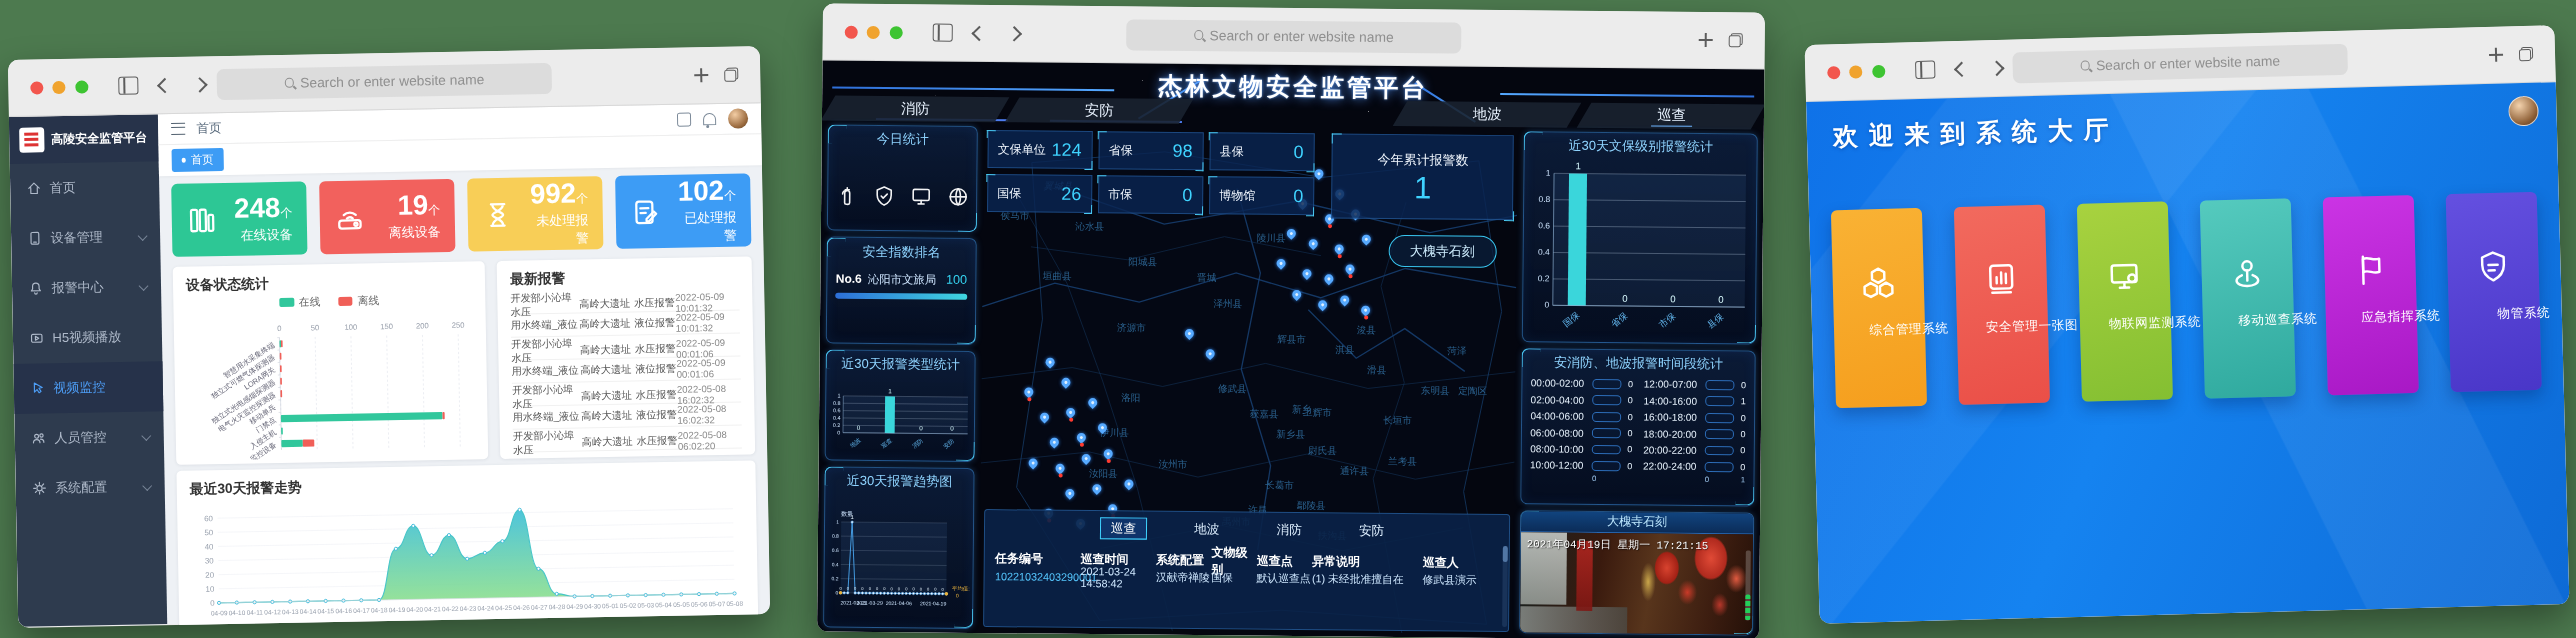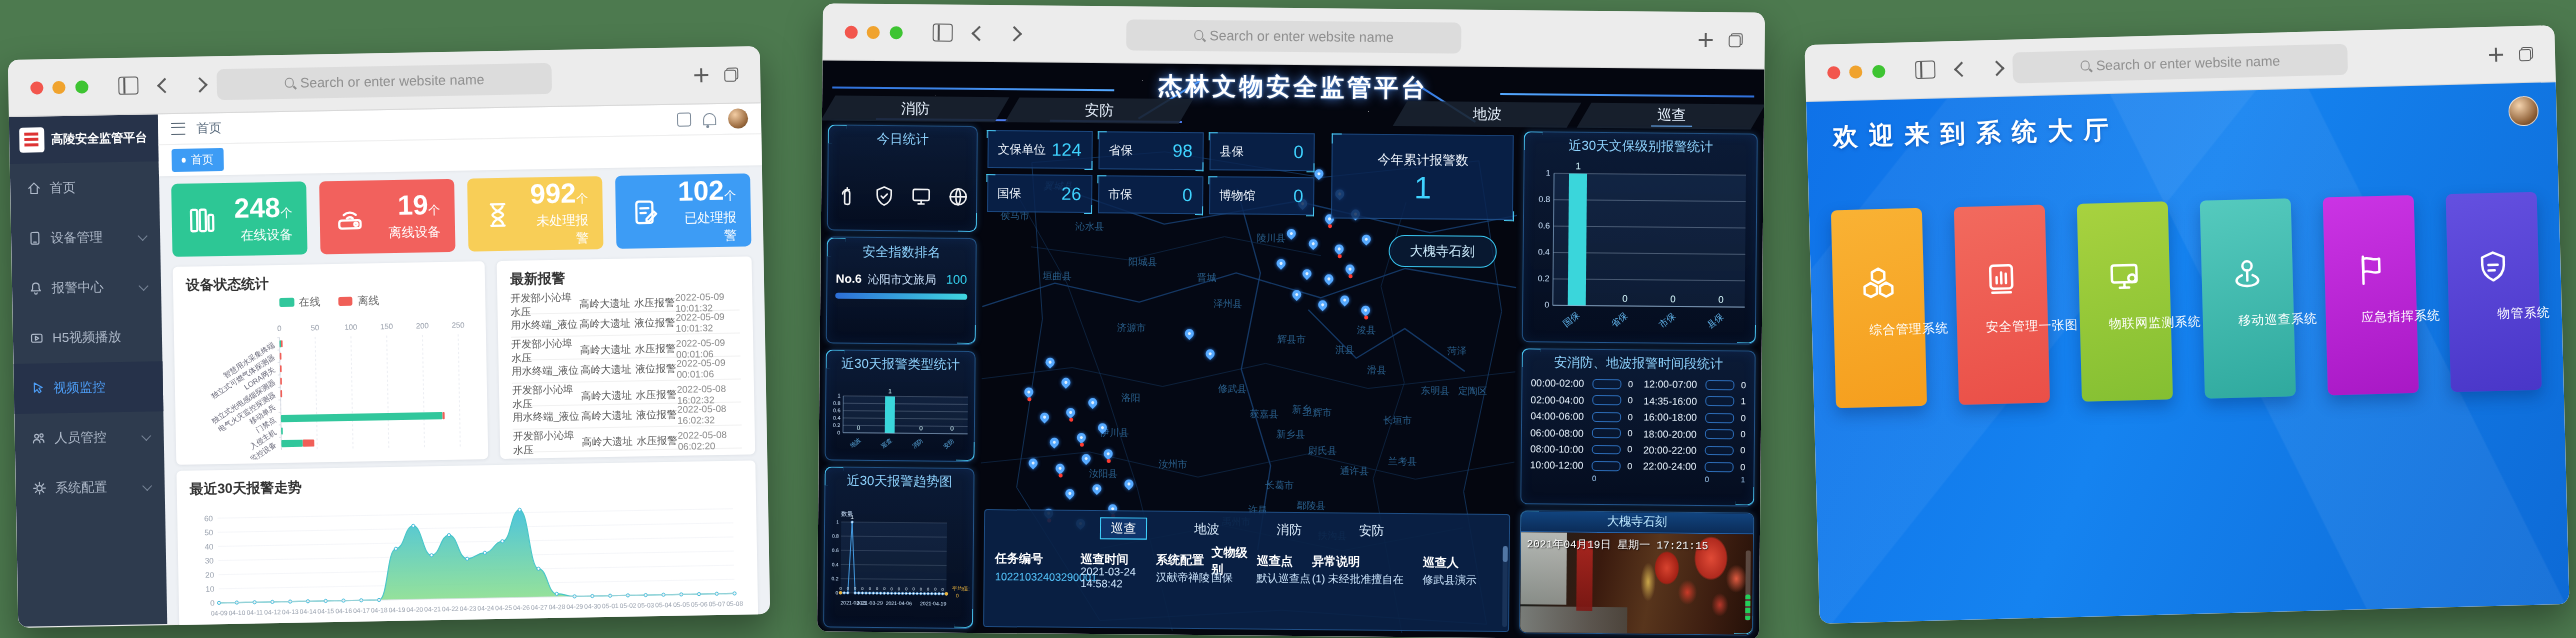--- a/index.html
+++ b/index.html
@@ -914,21 +914,21 @@
                   <span class="sl">12:00-07:00</span>
                   <span class="tr"><span class="fi" style="width:0%"></span></span>
                   <span class="sv">0</span>
                 </div>
                 <div class="slot">
                   <span class="sl">02:00-04:00</span>
                   <span class="tr"><span class="fi" style="width:0%"></span></span>
                   <span class="sv">0</span>
                 </div>
                 <div class="slot">
-                  <span class="sl">14:35-16:00</span>
+                  <span class="sl">14:00-16:00</span>
                   <span class="tr"><span class="fi" style="width:100%"></span></span>
                   <span class="sv">1</span>
                 </div>
                 <div class="slot">
                   <span class="sl">04:00-06:00</span>
                   <span class="tr"><span class="fi" style="width:0%"></span></span>
                   <span class="sv">0</span>
                 </div>
                 <div class="slot">
                   <span class="sl">16:00-18:00</span>

